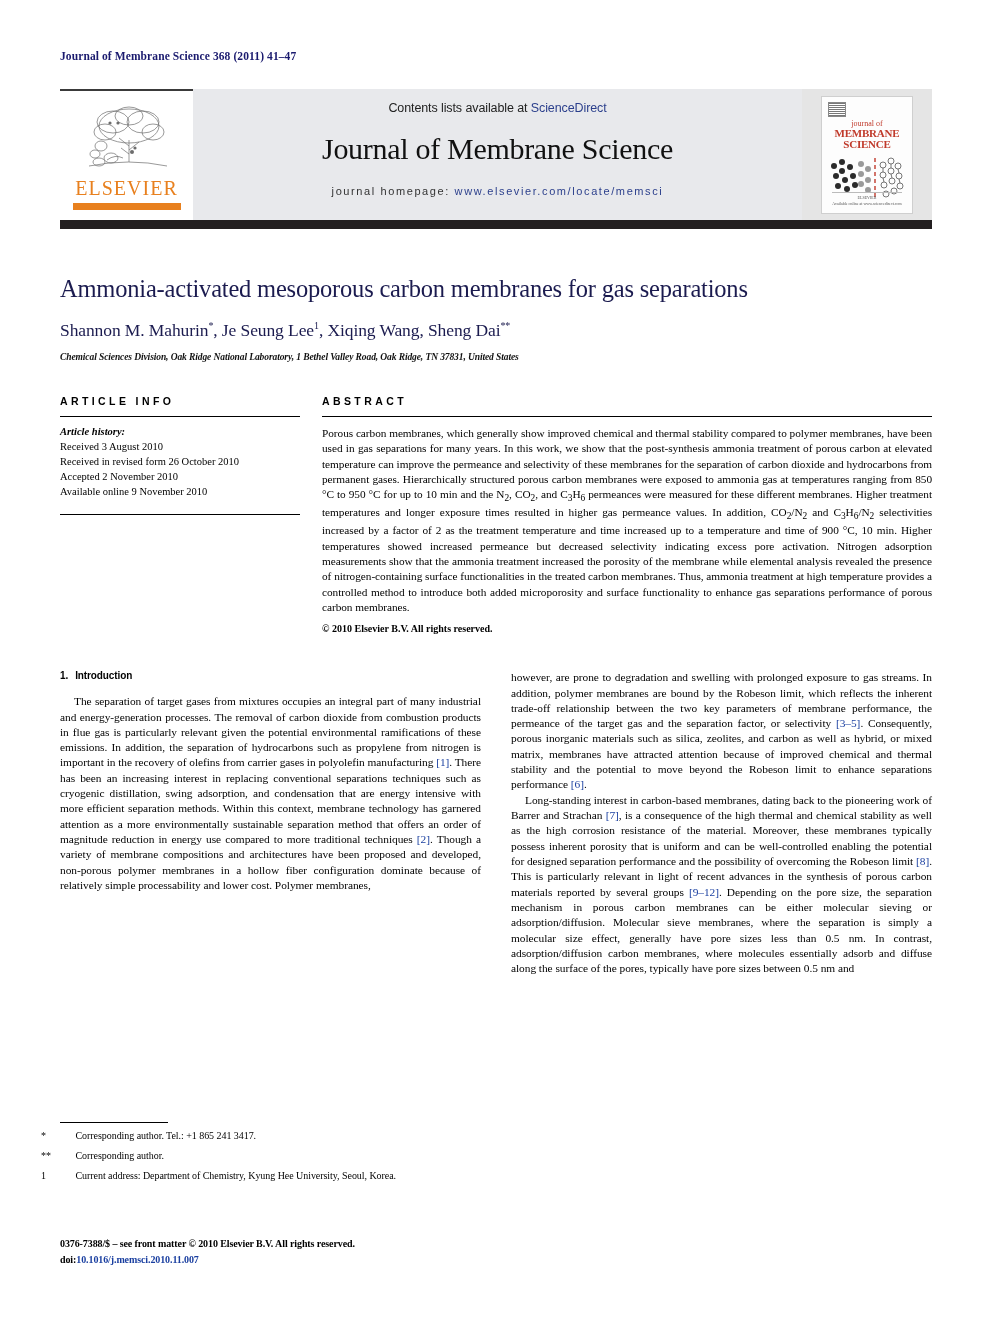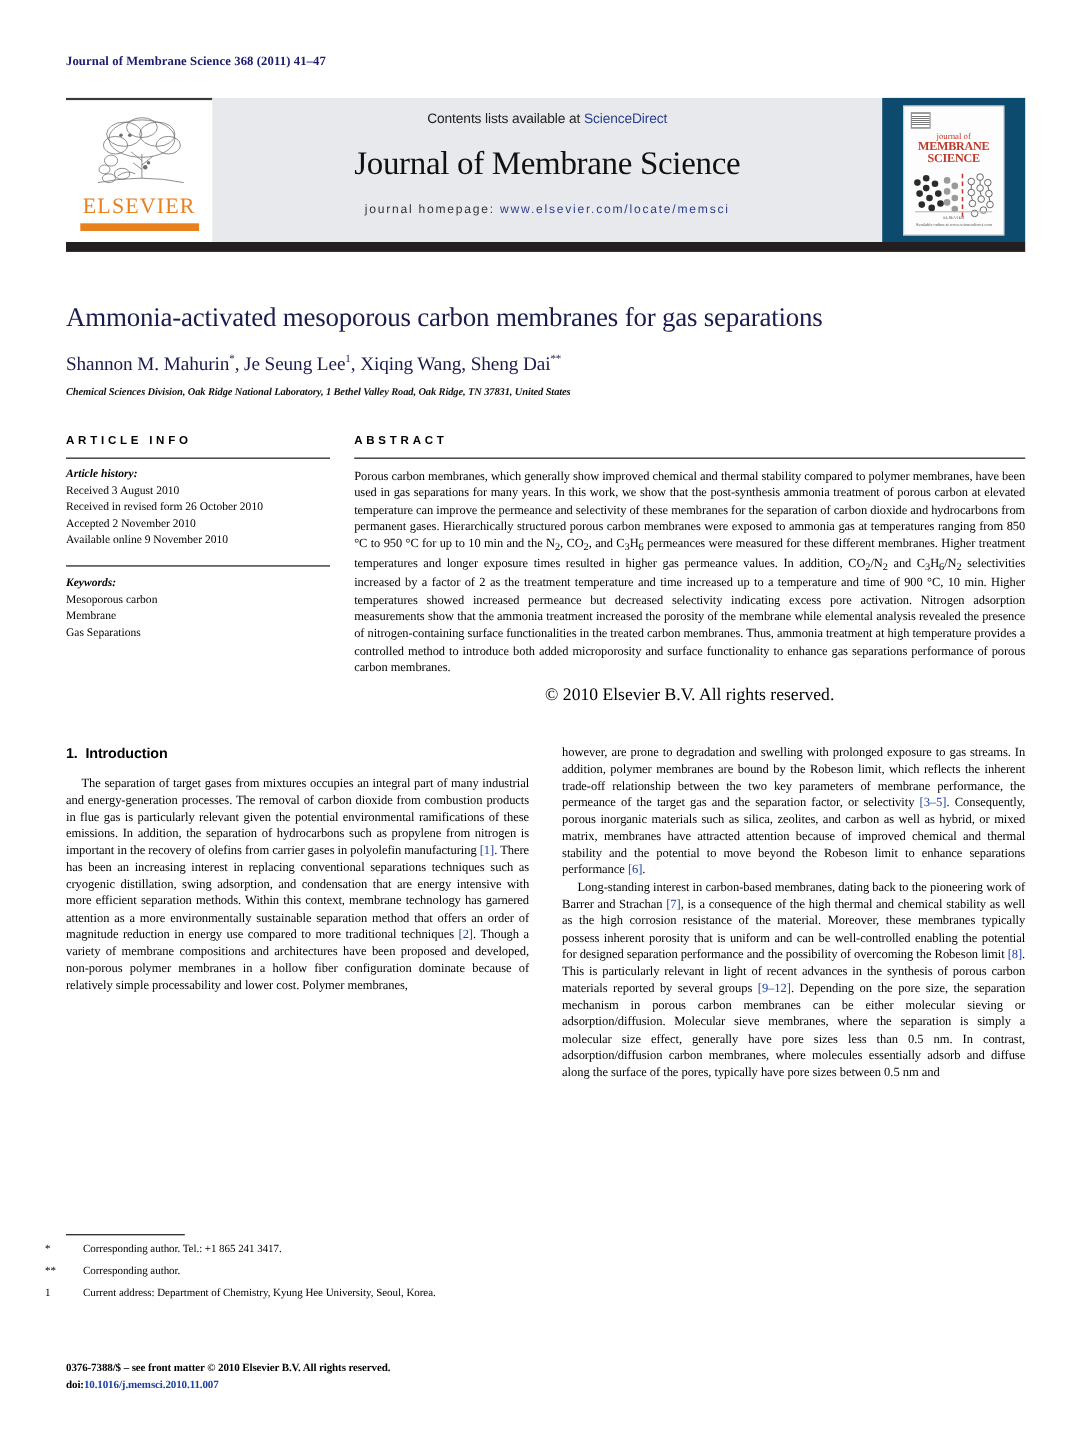--- a/index.html
+++ b/index.html
@@ -55,21 +55,21 @@
     background: #e8e9ec;
     display: flex;
     flex-direction: column;
     align-items: center;
     justify-content: flex-start;
     padding-top: 12px;
     box-sizing: border-box;
   }
   .masthead-right {
     width: 130px;
-    background: #0c4a6e;
+    background: #e5e5e5;
     display: flex;
     align-items: center;
     justify-content: center;
     flex-shrink: 0;
     box-sizing: border-box;
   }
   .contents-line {
     font-size: 12.5px;
     font-family: "Liberation Sans", sans-serif;
     color: #222;
@@ -217,36 +217,36 @@
   .abstract-body {
     margin-top: 9px;
     font-size: 11.3px;
     line-height: 1.355;
     text-align: justify;
     color: #000;
     letter-spacing: -0.05px;
   }
   .copyright {
     margin-top: 8px;
-    text-align: center;
-    font-size: 16px;
-    font-weight: normal;
+    text-align: left;
+    font-size: 10px;
+    font-weight: bold;
   }
 
   
   .body-cols {
     margin-top: 36px;
     display: flex;
     gap: 30px;
   }
   .bcol { width: 421px; }
   .h2 {
     font-family: "Liberation Sans", sans-serif;
     font-weight: bold;
-    font-size: 13px;
+    font-size: 10px;
     margin-bottom: 13px;
     letter-spacing: -0.1px;
   }
   .h2 .num { margin-right: 7px; }
   p.body-p {
     margin: 0;
     font-size: 11.4px;
     line-height: 1.345;
     text-align: justify;
     text-indent: 14px;
@@ -406,26 +406,20 @@
       <div class="sec-head">ARTICLE INFO</div>
       <div class="thin-rule"></div>
       <div class="hist">
         <div class="lbl">Article history:</div>
         <div>Received 3 August 2010</div>
         <div>Received in revised form 26 October 2010</div>
         <div>Accepted 2 November 2010</div>
         <div>Available online 9 November 2010</div>
       </div>
       <div class="kw-rule"></div>
-      <div class="kw">
-        <div class="lbl">Keywords:</div>
-        <div>Mesoporous carbon</div>
-        <div>Membrane</div>
-        <div>Gas Separations</div>
-      </div>
     </div>
 
     <div class="col-abs">
       <div class="sec-head">ABSTRACT</div>
       <div class="thin-rule"></div>
       <div class="abstract-body">Porous carbon membranes, which generally show improved chemical and thermal stability compared to polymer membranes, have been used in gas separations for many years. In this work, we show that the post-synthesis ammonia treatment of porous carbon at elevated temperature can improve the permeance and selectivity of these membranes for the separation of carbon dioxide and hydrocarbons from permanent gases. Hierarchically structured porous carbon membranes were exposed to ammonia gas at temperatures ranging from 850 °C to 950 °C for up to 10 min and the N<sub>2</sub>, CO<sub>2</sub>, and C<sub>3</sub>H<sub>6</sub> permeances were measured for these different membranes. Higher treatment temperatures and longer exposure times resulted in higher gas permeance values. In addition, CO<sub>2</sub>/N<sub>2</sub> and C<sub>3</sub>H<sub>6</sub>/N<sub>2</sub> selectivities increased by a factor of 2 as the treatment temperature and time increased up to a temperature and time of 900 °C, 10 min. Higher temperatures showed increased permeance but decreased selectivity indicating excess pore activation. Nitrogen adsorption measurements show that the ammonia treatment increased the porosity of the membrane while elemental analysis revealed the presence of nitrogen-containing surface functionalities in the treated carbon membranes. Thus, ammonia treatment at high temperature provides a controlled method to introduce both added microporosity and surface functionality to enhance gas separations performance of porous carbon membranes.</div>
       <div class="copyright">© 2010 Elsevier B.V. All rights reserved.</div>
     </div>
   </div>
 

